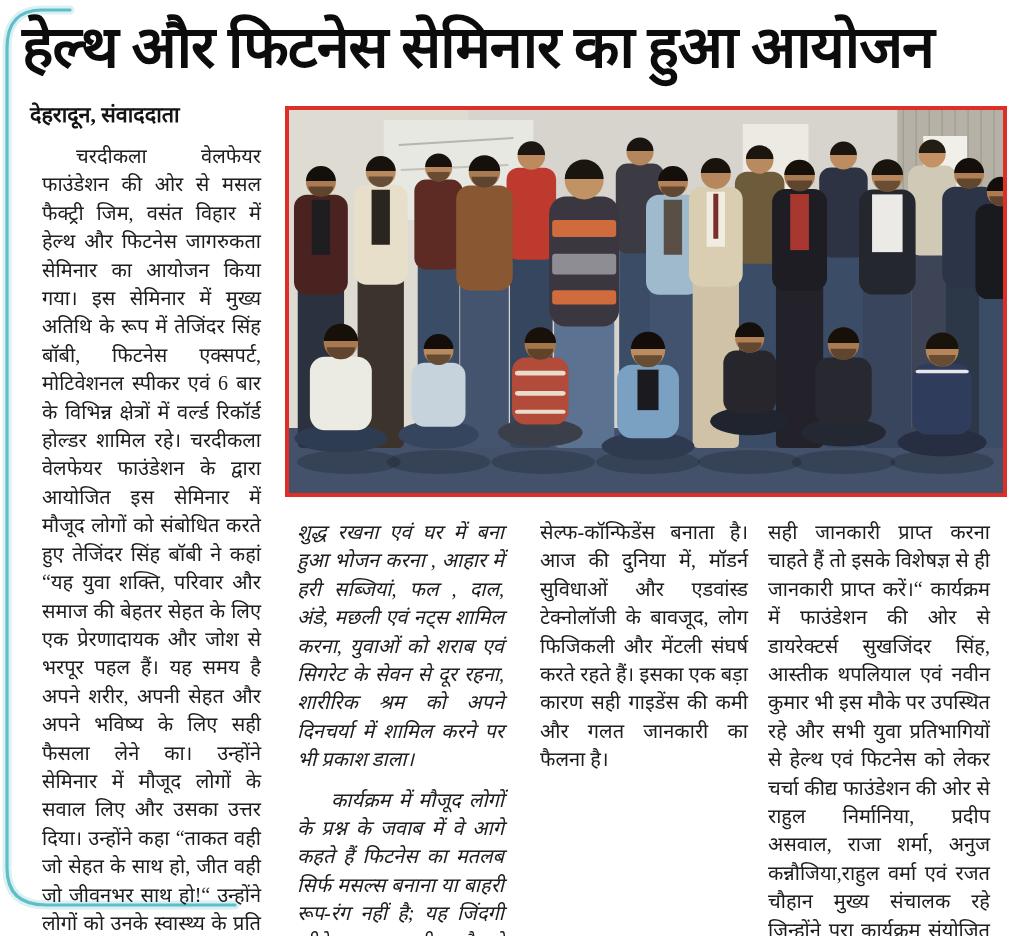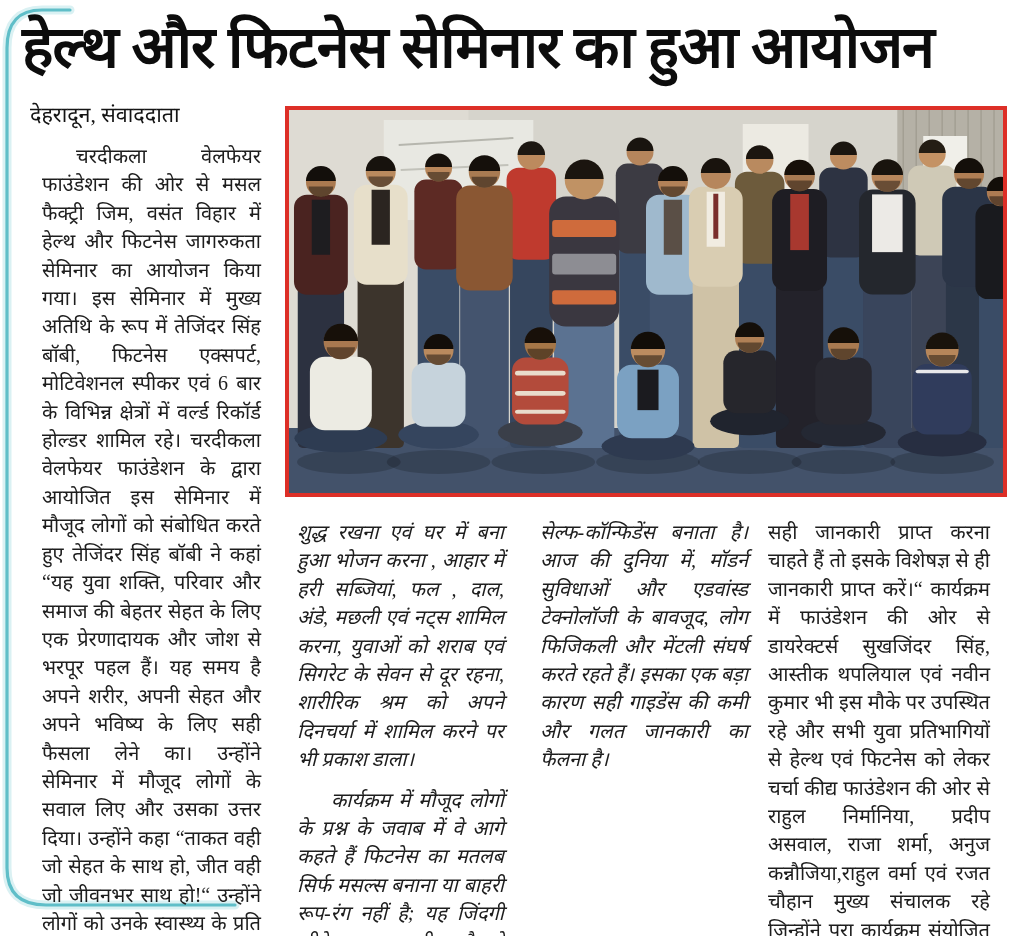--- a/index.html
+++ b/index.html
@@ -17,24 +17,24 @@
     transform:scaleX(1.02);transform-origin:left;
   }
   .col{
     position:absolute;text-align:justify;
     font-size:20px;line-height:28.4px;color:var(--ink,#1d1d1d);
   }
   .col .para{margin:12px;}
   .col .para.indent{text-indent:34px;}
   #col1{left:30px;top:100px;width:243px;height:835px;}
   #col2{left:285px;top:506px;width:231px;height:428px;font-style:italic;}
-  #col3{left:528px;top:506px;width:232px;height:428px;font-style:italic;}
+  #col3{left:528px;top:506px;width:232px;height:428px;}
   #col4{left:756px;top:506px;width:246px;height:428px;}
   .dateline{
-    font-weight:normal;font-size:21.5px;line-height:30px;margin:0 0 3px 0;
+    font-weight:bold;font-size:21.5px;line-height:30px;margin:0 0 3px 0;
     text-align:left;color:#141414;
   }
   .photo-frame{
     position:absolute;left:285px;top:106px;width:714px;height:383px;
     border:4px solid var(--red,#dd2f27);background:#d6d4cc;
   }
   .photo-frame svg{display:block;width:100%;height:100%;}
 </style>
 </head>
 <body>

